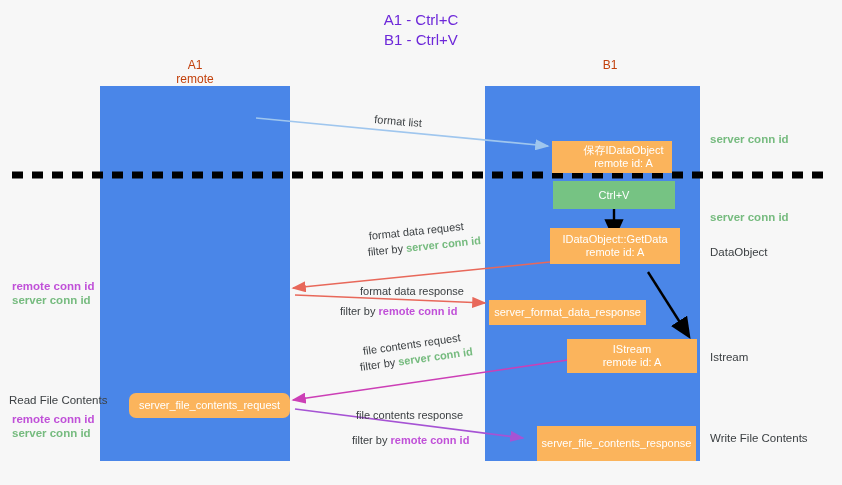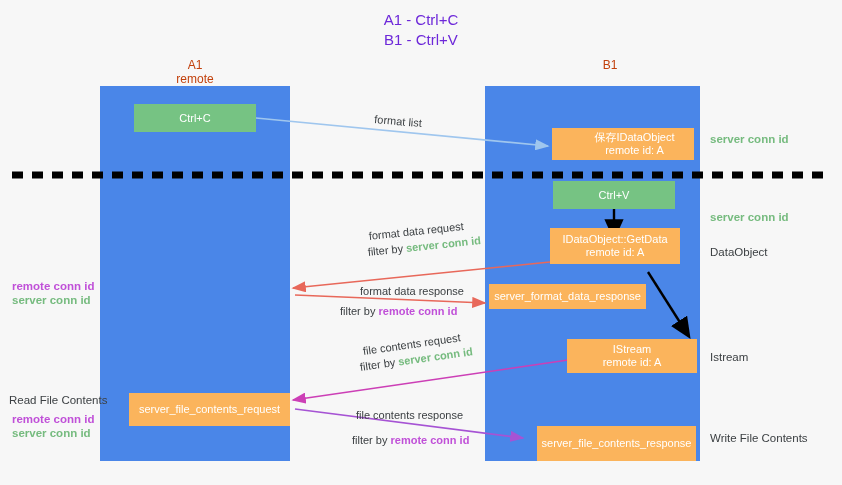--- a/index.html
+++ b/index.html
@@ -106,49 +106,46 @@
 
     <line x1="550" y1="262" x2="293" y2="288" stroke="#e8685a" stroke-width="1.6" marker-end="url(#ah-red)"></line>
 
     <line x1="295" y1="295" x2="485" y2="303" stroke="#e8685a" stroke-width="1.6" marker-end="url(#ah-red)"></line>
 
     <line x1="568" y1="360" x2="293" y2="400" stroke="#cc3fb6" stroke-width="1.6" marker-end="url(#ah-magenta)"></line>
 
     <line x1="295" y1="409" x2="523" y2="438" stroke="#a653d4" stroke-width="1.6" marker-end="url(#ah-purple)"></line>
   </svg>
 
-  <div class="abs box green" style="left:134px;top:104px;width:122px;height:28px;">
-    <span>Ctrl+C</span>
-  </div>
 
-  <div class="abs box orange" style="left:552px;top:128px;width:142px;height:32px;padding-left:23px;">
+  <div class="abs box orange" style="left:552px;top:141px;width:120px;height:32px;padding-left:23px;">
     <span>保存IDataObject</span>
     <span class="l2">remote id: A</span>
   </div>
 
   <div class="abs box green" style="left:553px;top:181px;width:122px;height:28px;">
     <span>Ctrl+V</span>
   </div>
 
   <div class="abs box orange" style="left:550px;top:228px;width:130px;height:36px;">
     <span>IDataObject::GetData</span>
     <span class="l2">remote id: A</span>
   </div>
 
   <div class="abs box orange" style="left:567px;top:339px;width:130px;height:34px;">
     <span>IStream</span>
     <span class="l2">remote id: A</span>
   </div>
 
 
-  <div class="abs box orange" style="left:489px;top:284px;width:157px;height:25px;">
+  <div class="abs box orange" style="left:489px;top:300px;width:157px;height:25px;">
     <span>server_format_data_response</span>
   </div>
 
-  <div class="abs box orange" style="left:129px;top:393px;width:161px;height:33px;">
+  <div class="abs box orange" style="left:129px;top:393px;width:161px;height:25px;border-radius:7px;">
     <span>server_file_contents_request</span>
   </div>
 
   <div class="abs box orange" style="left:537px;top:426px;width:159px;height:35px;">
     <span>server_file_contents_response</span>
   </div>
 
   <div class="abs cap green" style="left:710px;top:132px;">server conn id</div>
 
   <div class="abs cap green" style="left:710px;top:210px;">server conn id</div>

